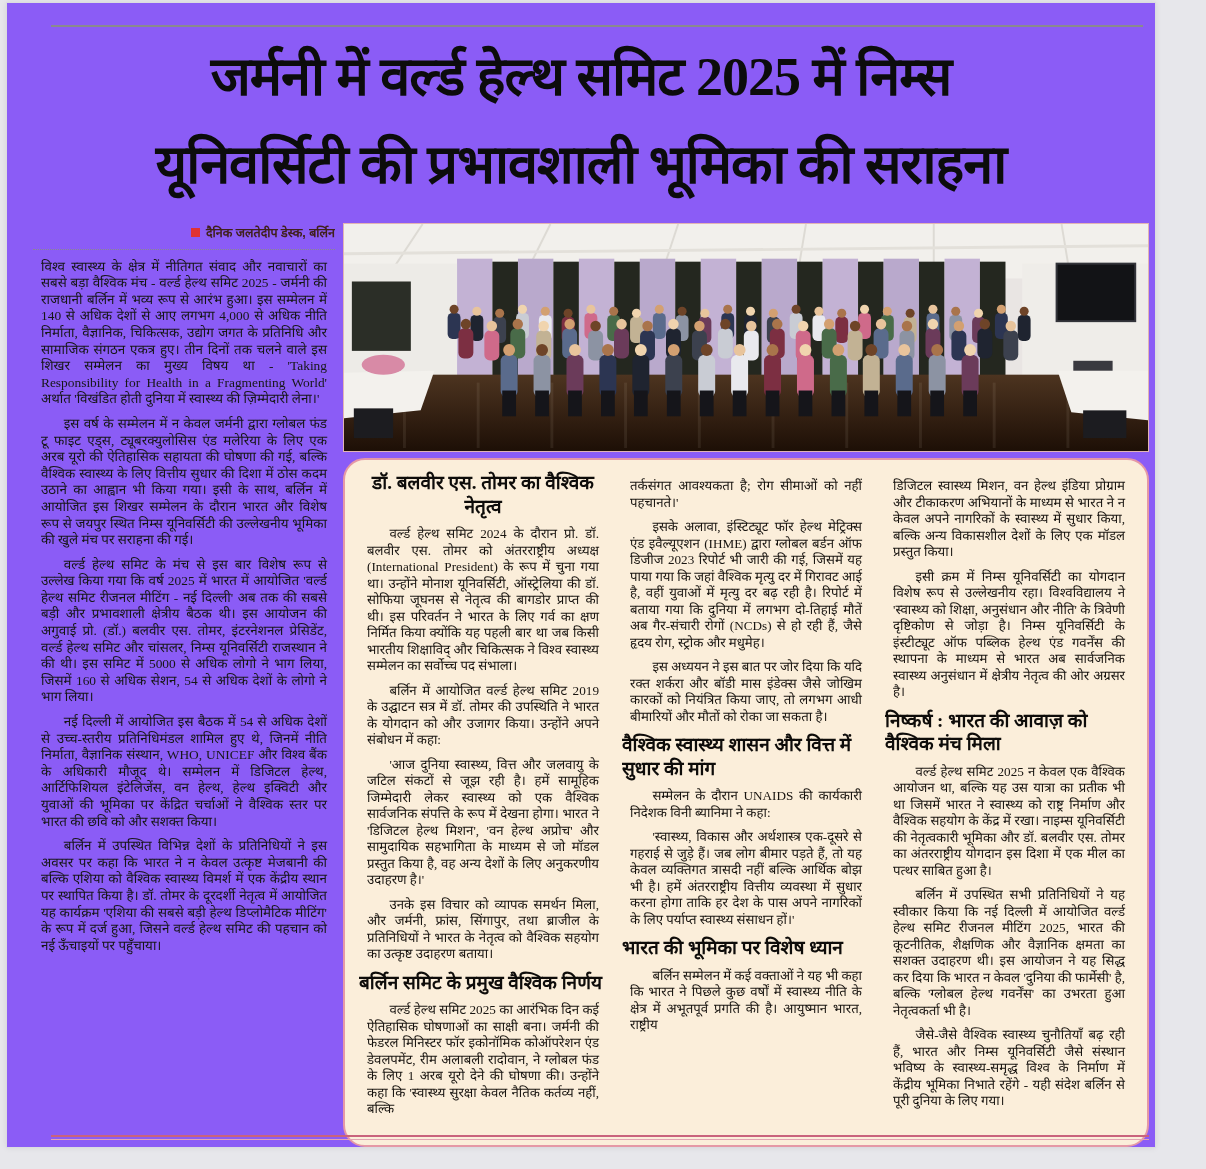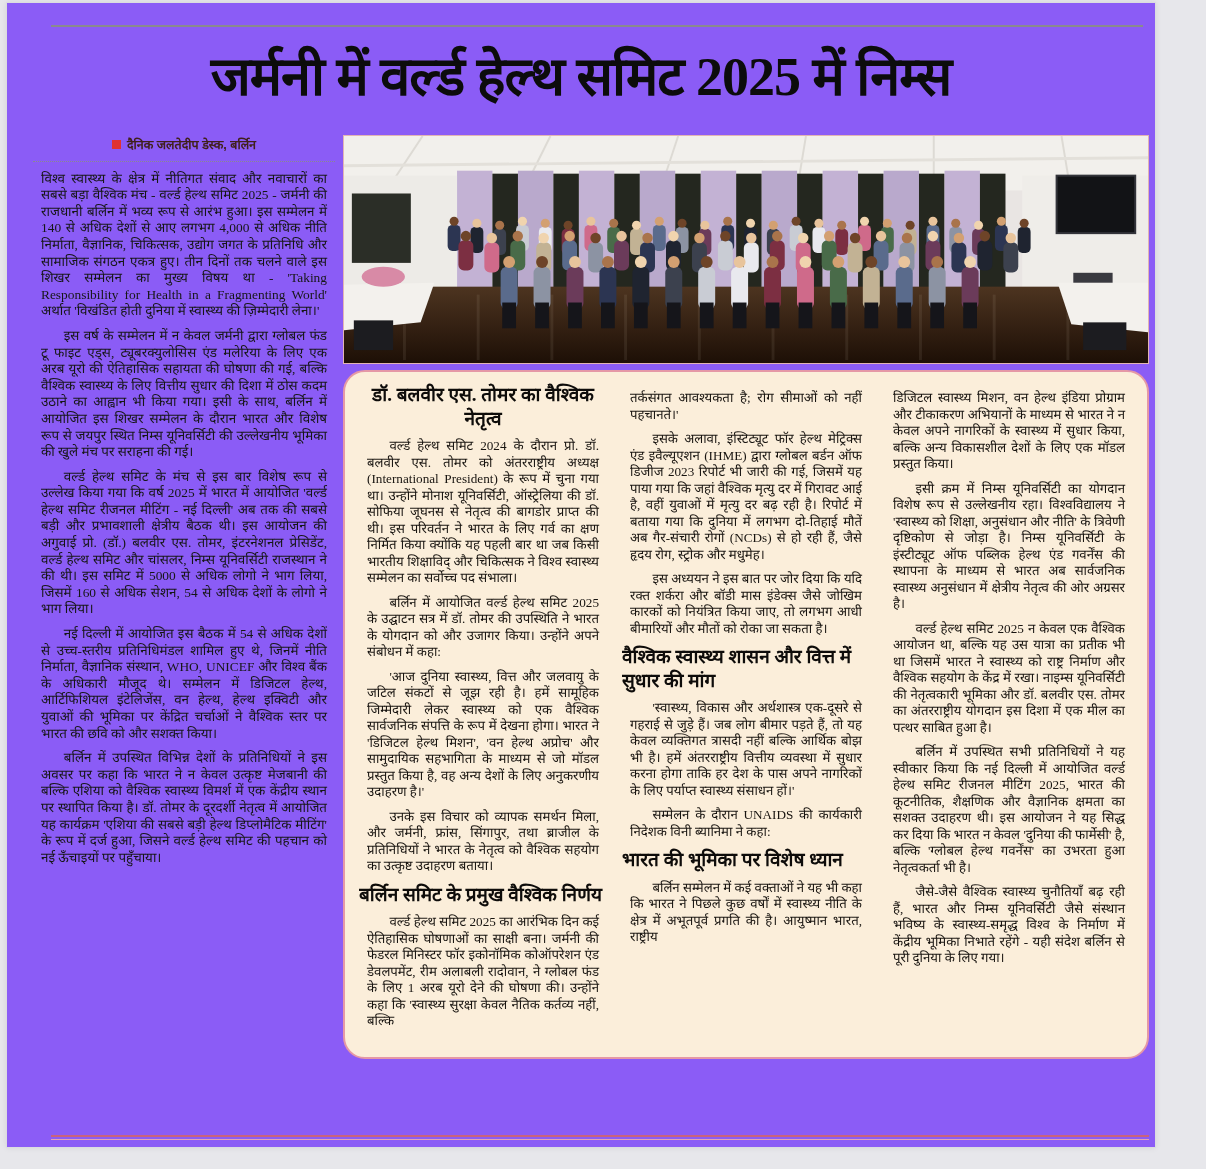--- a/index.html
+++ b/index.html
@@ -43,21 +43,21 @@
     flex:0 0 302px;
     width:302px;
     font-size:13.4px;
     line-height:16.6px;
     text-align:justify;
     color:#161616;
     height:900px;
     overflow:hidden;
   }
   .byline {
-    text-align:center;
+    text-align:right;
     font-family:"Liberation Sans","DejaVu Sans",sans-serif;
     font-weight:700;
     font-size:12.5px;
     color:#40201c;
     padding-top:2px;
   }
   .byline .sq {
     display:inline-block;
     width:9px; height:9px;
     background:#e03232;
@@ -118,20 +118,21 @@
   }
 </style>
 </head>
 <body>
 
 <div class="page">
   <div class="top-rule"></div>
 
   <h1 class="headline">
     <div class="hl-line">जर्मनी में वर्ल्ड हेल्थ समिट 2025 में निम्स</div>
+    <div class="hl-line">यूनिवर्सिटी की प्रभावशाली भूमिका की सराहना</div>
   </h1>
 
   <div class="content">
 
     <section class="col1">
       <div class="byline">
         <span class="sq"></span><span>दैनिक जलतेदीप डेस्क, बर्लिन</span>
       </div>
       <div class="dotrule"></div>
       <p class="noindent">विश्व स्वास्थ्य के क्षेत्र में नीतिगत संवाद और नवाचारों का सबसे बड़ा वैश्विक मंच - वर्ल्ड हेल्थ समिट 2025 - जर्मनी की राजधानी बर्लिन में भव्य रूप से आरंभ हुआ। इस सम्मेलन में 140 से अधिक देशों से आए लगभग 4,000 से अधिक नीति निर्माता, वैज्ञानिक, चिकित्सक, उद्योग जगत के प्रतिनिधि और सामाजिक संगठन एकत्र हुए। तीन दिनों तक चलने वाले इस शिखर सम्मेलन का मुख्य विषय था - 'Taking Responsibility for Health in a Fragmenting World' अर्थात 'विखंडित होती दुनिया में स्वास्थ्य की ज़िम्मेदारी लेना।'</p>
@@ -338,41 +339,42 @@
             <circle cx="637" cy="127" r="6.048" fill="#f0d4ae"></circle>
             <rect x="630" y="168" width="14" height="26" fill="#15151a"></rect>
           </svg>
       </div>
 
       <div class="creambox">
 
         <div class="bcol">
           <h2 class="boxhead first">डॉ. बलवीर एस. तोमर का वैश्विक नेतृत्व</h2>
           <p>वर्ल्ड हेल्थ समिट 2024 के दौरान प्रो. डॉ. बलवीर एस. तोमर को अंतरराष्ट्रीय अध्यक्ष (International President) के रूप में चुना गया था। उन्होंने मोनाश यूनिवर्सिटी, ऑस्ट्रेलिया की डॉ. सोफिया जूघनस से नेतृत्व की बागडोर प्राप्त की थी। इस परिवर्तन ने भारत के लिए गर्व का क्षण निर्मित किया क्योंकि यह पहली बार था जब किसी भारतीय शिक्षाविद् और चिकित्सक ने विश्व स्वास्थ्य सम्मेलन का सर्वोच्च पद संभाला।</p>
-          <p>बर्लिन में आयोजित वर्ल्ड हेल्थ समिट 2025 के उद्घाटन सत्र में डॉ. तोमर की उपस्थिति ने भारत के योगदान को और उजागर किया। उन्होंने अपने संबोधन में कहा:</p>
+          <p>बर्लिन में आयोजित वर्ल्ड हेल्थ समिट 2019 के उद्घाटन सत्र में डॉ. तोमर की उपस्थिति ने भारत के योगदान को और उजागर किया। उन्होंने अपने संबोधन में कहा:</p>
           <p>'आज दुनिया स्वास्थ्य, वित्त और जलवायु के जटिल संकटों से जूझ रही है। हमें सामूहिक जिम्मेदारी लेकर स्वास्थ्य को एक वैश्विक सार्वजनिक संपत्ति के रूप में देखना होगा। भारत ने 'डिजिटल हेल्थ मिशन', 'वन हेल्थ अप्रोच' और सामुदायिक सहभागिता के माध्यम से जो मॉडल प्रस्तुत किया है, वह अन्य देशों के लिए अनुकरणीय उदाहरण है।'</p>
           <p>उनके इस विचार को व्यापक समर्थन मिला, और जर्मनी, फ्रांस, सिंगापुर, तथा ब्राजील के प्रतिनिधियों ने भारत के नेतृत्व को वैश्विक सहयोग का उत्कृष्ट उदाहरण बताया।</p>
           <h2 class="boxhead">बर्लिन समिट के प्रमुख वैश्विक निर्णय</h2>
           <p>वर्ल्ड हेल्थ समिट 2025 का आरंभिक दिन कई ऐतिहासिक घोषणाओं का साक्षी बना। जर्मनी की फेडरल मिनिस्टर फॉर इकोनॉमिक कोऑपरेशन एंड डेवलपमेंट, रीम अलाबली रादोवान, ने ग्लोबल फंड के लिए 1 अरब यूरो देने की घोषणा की। उन्होंने कहा कि 'स्वास्थ्य सुरक्षा केवल नैतिक कर्तव्य नहीं, बल्कि</p>
         </div>
 
         <div class="bcol">
           <p class="noindent">तर्कसंगत आवश्यकता है; रोग सीमाओं को नहीं पहचानते।'</p>
           <p>इसके अलावा, इंस्टिट्यूट फॉर हेल्थ मेट्रिक्स एंड इवैल्यूएशन (IHME) द्वारा ग्लोबल बर्डन ऑफ डिजीज 2023 रिपोर्ट भी जारी की गई, जिसमें यह पाया गया कि जहां वैश्विक मृत्यु दर में गिरावट आई है, वहीं युवाओं में मृत्यु दर बढ़ रही है। रिपोर्ट में बताया गया कि दुनिया में लगभग दो-तिहाई मौतें अब गैर-संचारी रोगों (NCDs) से हो रही हैं, जैसे हृदय रोग, स्ट्रोक और मधुमेह।</p>
           <p>इस अध्ययन ने इस बात पर जोर दिया कि यदि रक्त शर्करा और बॉडी मास इंडेक्स जैसे जोखिम कारकों को नियंत्रित किया जाए, तो लगभग आधी बीमारियों और मौतों को रोका जा सकता है।</p>
           <h2 class="boxhead">वैश्विक स्वास्थ्य शासन और वित्त में सुधार की मांग</h2>
+          <p>सम्मेलन के दौरान UNAIDS की कार्यकारी निदेशक विनी ब्यानिमा ने कहा:</p>
           <p>'स्वास्थ्य, विकास और अर्थशास्त्र एक-दूसरे से गहराई से जुड़े हैं। जब लोग बीमार पड़ते हैं, तो यह केवल व्यक्तिगत त्रासदी नहीं बल्कि आर्थिक बोझ भी है। हमें अंतरराष्ट्रीय वित्तीय व्यवस्था में सुधार करना होगा ताकि हर देश के पास अपने नागरिकों के लिए पर्याप्त स्वास्थ्य संसाधन हों।'</p>
-          <p>सम्मेलन के दौरान UNAIDS की कार्यकारी निदेशक विनी ब्यानिमा ने कहा:</p>
           <h2 class="boxhead">भारत की भूमिका पर विशेष ध्यान</h2>
           <p>बर्लिन सम्मेलन में कई वक्ताओं ने यह भी कहा कि भारत ने पिछले कुछ वर्षों में स्वास्थ्य नीति के क्षेत्र में अभूतपूर्व प्रगति की है। आयुष्मान भारत, राष्ट्रीय</p>
         </div>
 
         <div class="bcol">
           <p class="noindent">डिजिटल स्वास्थ्य मिशन, वन हेल्थ इंडिया प्रोग्राम और टीकाकरण अभियानों के माध्यम से भारत ने न केवल अपने नागरिकों के स्वास्थ्य में सुधार किया, बल्कि अन्य विकासशील देशों के लिए एक मॉडल प्रस्तुत किया।</p>
           <p>इसी क्रम में निम्स यूनिवर्सिटी का योगदान विशेष रूप से उल्लेखनीय रहा। विश्वविद्यालय ने 'स्वास्थ्य को शिक्षा, अनुसंधान और नीति' के त्रिवेणी दृष्टिकोण से जोड़ा है। निम्स यूनिवर्सिटी के इंस्टीट्यूट ऑफ पब्लिक हेल्थ एंड गवर्नेंस की स्थापना के माध्यम से भारत अब सार्वजनिक स्वास्थ्य अनुसंधान में क्षेत्रीय नेतृत्व की ओर अग्रसर है।</p>
+          <h2 class="boxhead">निष्कर्ष : भारत की आवाज़ को वैश्विक मंच मिला</h2>
           <p>वर्ल्ड हेल्थ समिट 2025 न केवल एक वैश्विक आयोजन था, बल्कि यह उस यात्रा का प्रतीक भी था जिसमें भारत ने स्वास्थ्य को राष्ट्र निर्माण और वैश्विक सहयोग के केंद्र में रखा। नाइम्स यूनिवर्सिटी की नेतृत्वकारी भूमिका और डॉ. बलवीर एस. तोमर का अंतरराष्ट्रीय योगदान इस दिशा में एक मील का पत्थर साबित हुआ है।</p>
           <p>बर्लिन में उपस्थित सभी प्रतिनिधियों ने यह स्वीकार किया कि नई दिल्ली में आयोजित वर्ल्ड हेल्थ समिट रीजनल मीटिंग 2025, भारत की कूटनीतिक, शैक्षणिक और वैज्ञानिक क्षमता का सशक्त उदाहरण थी। इस आयोजन ने यह सिद्ध कर दिया कि भारत न केवल 'दुनिया की फार्मेसी' है, बल्कि 'ग्लोबल हेल्थ गवर्नेंस' का उभरता हुआ नेतृत्वकर्ता भी है।</p>
           <p>जैसे-जैसे वैश्विक स्वास्थ्य चुनौतियाँ बढ़ रही हैं, भारत और निम्स यूनिवर्सिटी जैसे संस्थान भविष्य के स्वास्थ्य-समृद्ध विश्व के निर्माण में केंद्रीय भूमिका निभाते रहेंगे - यही संदेश बर्लिन से पूरी दुनिया के लिए गया।</p>
         </div>
       </div>
     </section>
   </div>
 
   <div class="bottom-rule"></div>
 </div>

